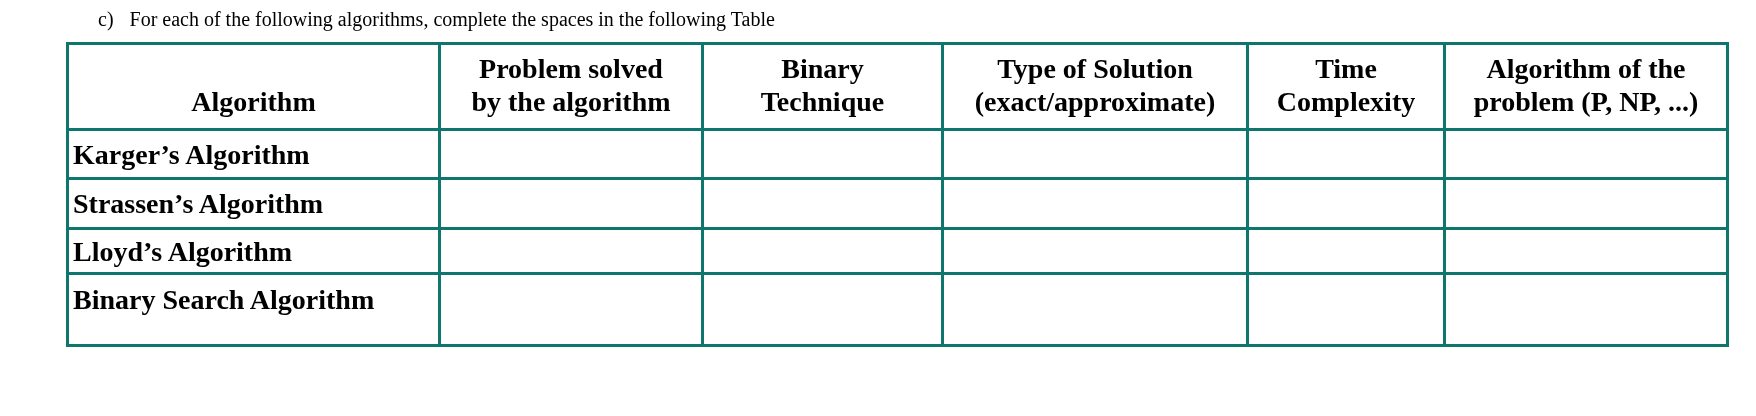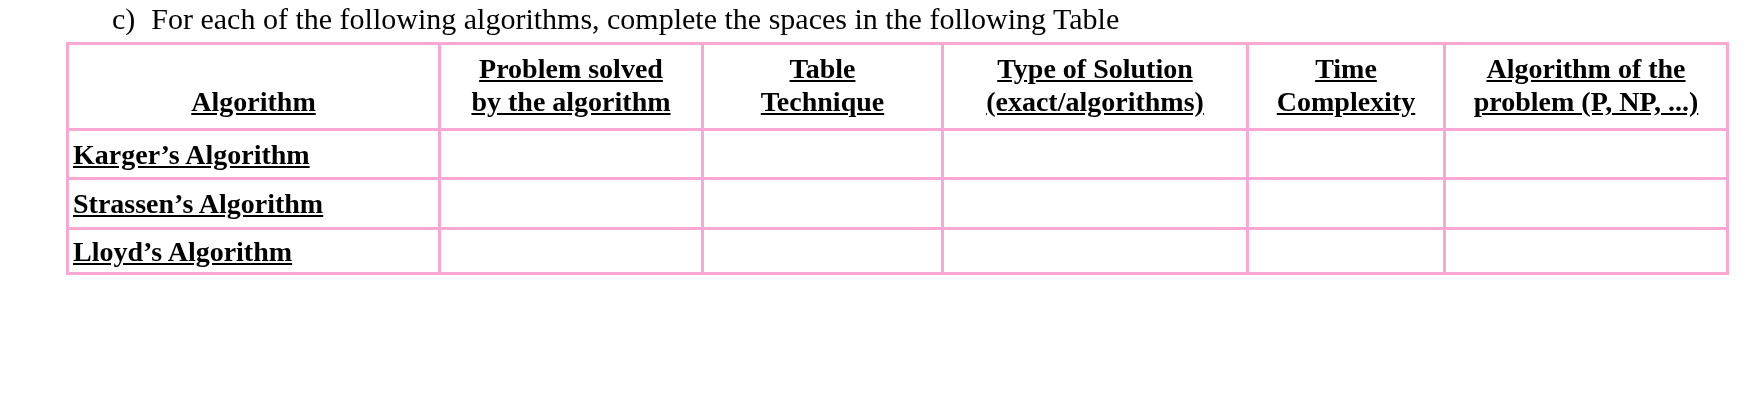--- a/index.html
+++ b/index.html
@@ -10,44 +10,43 @@
     width: 1756px;
     height: 416px;
     background: #ffffff;
     color: #000000;
     font-family: "Liberation Serif", serif;
     position: relative;
     overflow: hidden;
   }
   .heading {
     position: absolute;
-    left: 112px;
+    left: 98px;
     top: 1px;
-    font-size: 30px;
+    font-size: 20px;
     line-height: 36px;
     white-space: nowrap;
     color: #000000;
   }
   .heading .marker {
     margin-right: 16px;
   }
   table.algo-table {
     position: absolute;
     left: 66px;
     top: 42px;
     border-collapse: collapse;
     table-layout: fixed;
   }
   .algo-table th,
   .algo-table td {
-    border: 3px solid #f9a8d4;
+    border: 3px solid #0f766e;
     padding: 0;
     white-space: nowrap;
     overflow: visible;
-    text-decoration: underline;
   }
   .algo-table thead tr { height: 86px; }
   .algo-table tbody tr.r1 { height: 49px; }
   .algo-table tbody tr.r2 { height: 50px; margin-top: 13px; }
   .algo-table tbody tr.r3 { height: 45px; }
   .algo-table tbody tr.r4 { height: 51px; }
   .algo-table tbody tr.r5 { height: 72px; }
   .algo-table th {
     font-weight: bold;
     font-size: 28px;
@@ -92,26 +91,26 @@
   <thead>
     <tr>
       <th>
         <span class="hl">Algorithm</span>
       </th>
       <th>
         <span class="hl">Problem solved</span>
         <span class="hl">by the algorithm</span>
       </th>
       <th>
-        <span class="hl">Table</span>
+        <span class="hl">Binary</span>
         <span class="hl">Technique</span>
       </th>
       <th>
         <span class="hl">Type of Solution</span>
-        <span class="hl">(exact/algorithms)</span>
+        <span class="hl">(exact/approximate)</span>
       </th>
       <th>
         <span class="hl">Time</span>
         <span class="hl">Complexity</span>
       </th>
       <th>
         <span class="hl">Algorithm of the</span>
         <span class="hl">problem (P, NP, ...)</span>
       </th>
     </tr>
@@ -134,14 +133,22 @@
       <td class="answer"></td>
     </tr>
     <tr class="r3">
       <td class="algo-name">Lloyd’s Algorithm</td>
       <td class="answer"></td>
       <td class="answer"></td>
       <td class="answer"></td>
       <td class="answer"></td>
       <td class="answer"></td>
     </tr>
+    <tr class="r5">
+      <td class="algo-name">Binary Search Algorithm</td>
+      <td class="answer"></td>
+      <td class="answer"></td>
+      <td class="answer"></td>
+      <td class="answer"></td>
+      <td class="answer"></td>
+    </tr>
   </tbody>
 </table>
 
 </body></html>

